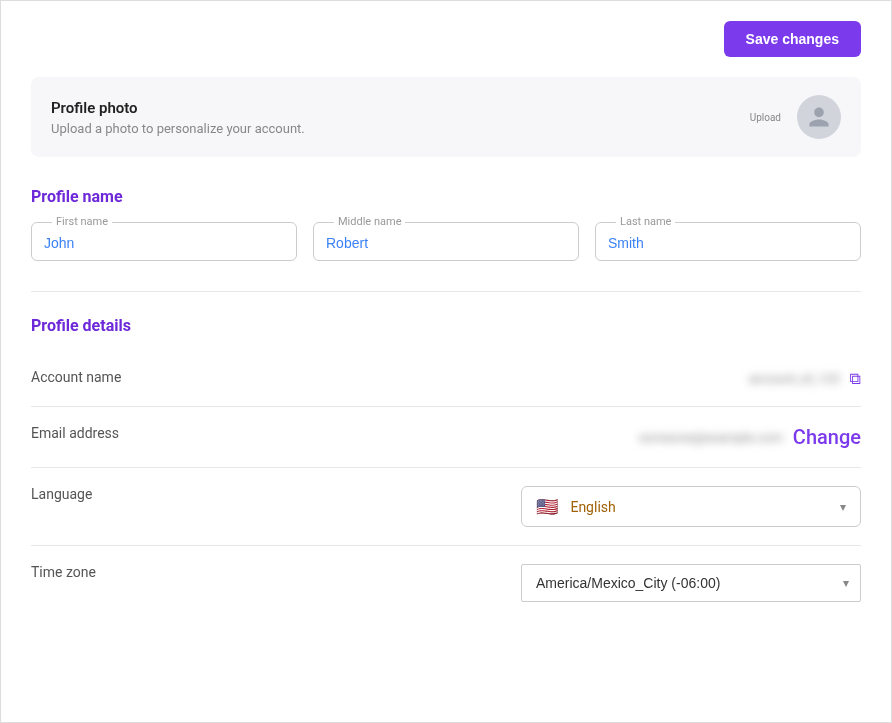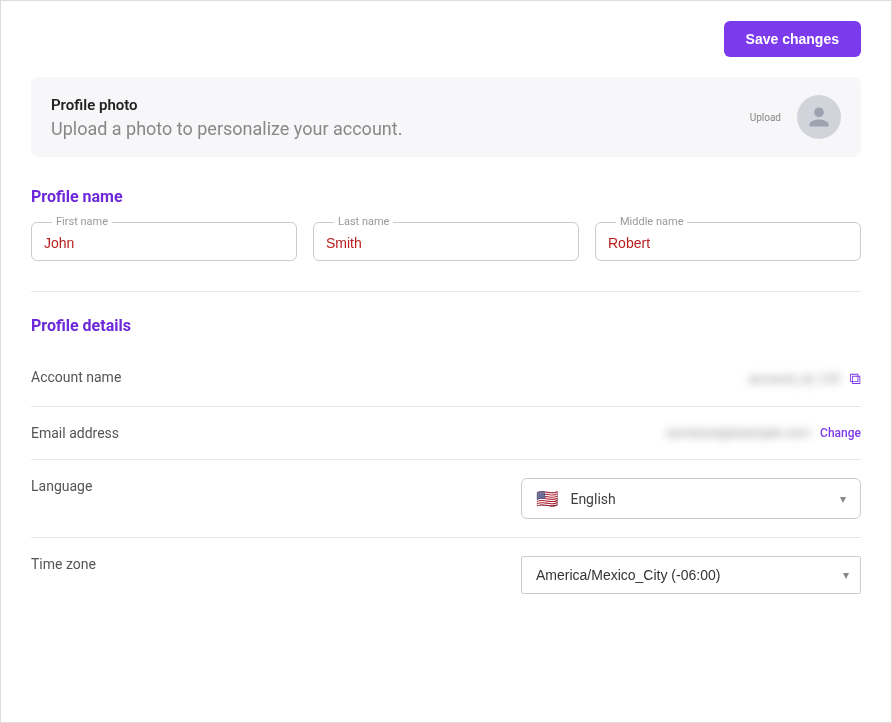--- a/index.html
+++ b/index.html
@@ -45,21 +45,21 @@
       justify-content: space-between;
       margin-bottom: 30px;
     }
     .profile-photo-text h2 {
       font-size: 15px;
       font-weight: 600;
       color: #222;
       margin-bottom: 4px;
     }
     .profile-photo-text p {
-      font-size: 18px;
+      font-size: 13px;
       color: #888;
     }
     .profile-photo-right {
       display: flex;
       align-items: center;
       gap: 16px;
     }
     .upload-label {
       font-size: 10px;
       color: #888;
@@ -106,21 +106,21 @@
       background: #fff;
       padding: 0 4px;
       font-size: 11px;
       color: #999;
     }
     .field-group input {
       width: 100%;
       border: none;
       outline: none;
       font-size: 14px;
-      color: #b91c1c;
+      color: #3b82f6;
       background: transparent;
       padding-top: 2px;
     }
 
     
     .divider {
       border: none;
       border-top: 1px solid #e5e7eb;
       margin-bottom: 24px;
     }
@@ -154,21 +154,21 @@
       user-select: none;
       font-size: 13px;
     }
     .copy-icon {
       color: #7c3aed;
       cursor: pointer;
       font-size: 16px;
     }
     .change-link {
       color: #7c3aed;
-      font-size: 12px;
+      font-size: 20px;
       font-weight: 500;
       cursor: pointer;
       text-decoration: none;
     }
     .select-wrapper {
       position: relative;
       min-width: 340px;
     }
     .select-wrapper select {
       width: 100%;
@@ -206,21 +206,21 @@
       background: #fff;
       position: relative;
       cursor: pointer;
     }
     .lang-select-container .flag-emoji {
       font-size: 18px;
     }
     .lang-text {
       flex: 1;
       font-size: 14px;
-      color: #404040;
+      color: #a16207;
     }
     .chevron-down {
       color: #888;
       font-size: 12px;
     }
   </style>
 </head>
 <body>
 
 <div class="page-container">
@@ -247,27 +247,27 @@
   <div>
     <div class="section-title">Profile name</div>
     <div class="name-fields">
 
       <div class="field-group">
         <label>First name</label>
         <input type="text" value="John" style="">
       </div>
 
       <div class="field-group">
+        <label>Middle name</label>
+        <input type="text" value="Robert" style="">
+      </div>
+
+      <div class="field-group">
         <label>Last name</label>
         <input type="text" value="Smith" style="">
-      </div>
-
-      <div class="field-group">
-        <label>Middle name</label>
-        <input type="text" value="Robert" style="">
       </div>
     </div>
   </div>
 
   <hr class="divider">
 
   <div>
     <div class="section-title">Profile details</div>
 
     <div class="detail-row">

